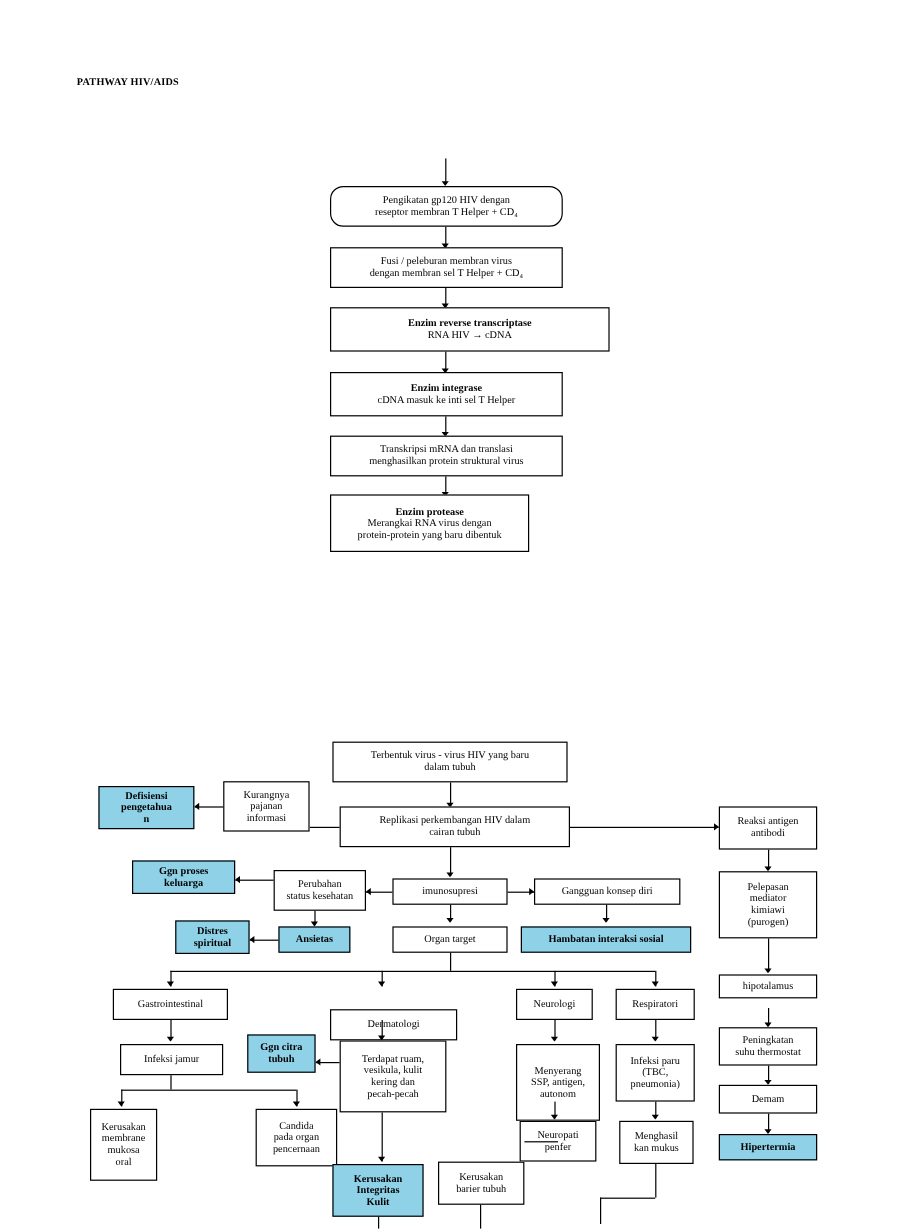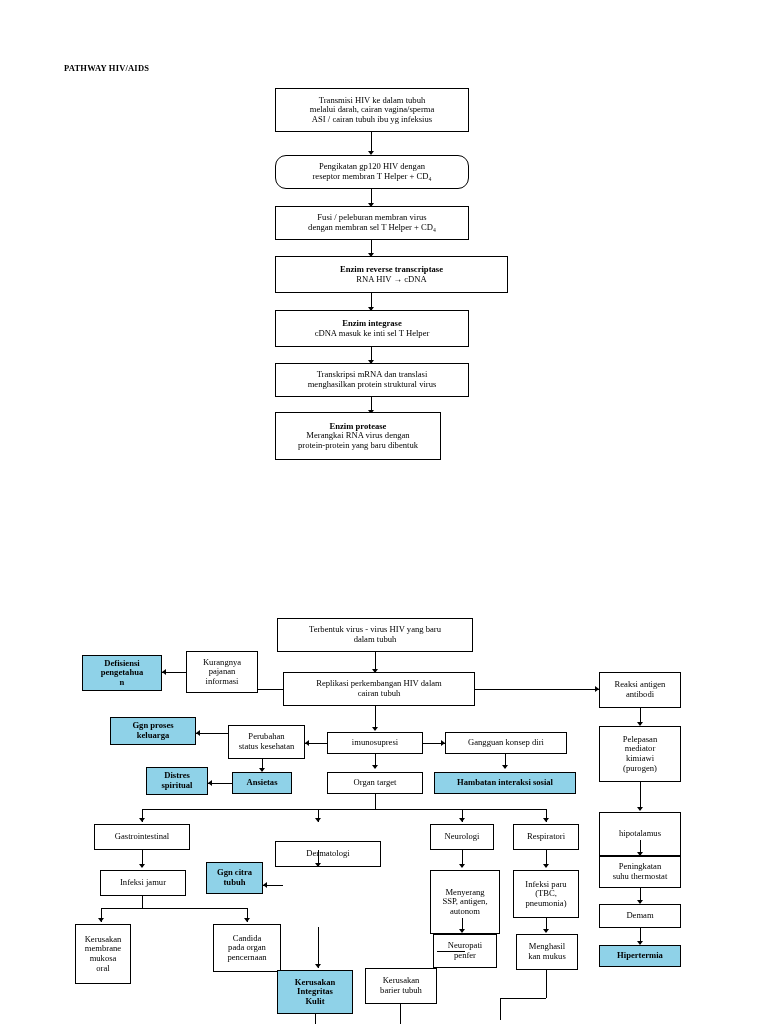--- a/index.html
+++ b/index.html
@@ -47,27 +47,20 @@
     border-right:0;
   }
 </style>
 </head>
 <body>
 
 <div id="canvas">
 
   <div class="title">PATHWAY HIV/AIDS</div>
 
-  <div class="box" style="left:275px;top:88px;width:194px;height:44px;">
-    <span class="inner">
-      <span class="l1">Transmisi HIV ke dalam tubuh</span>
-      <span class="l1">melalui darah, cairan vagina/sperma</span>
-      <span class="l1">ASI / cairan tubuh ibu yg infeksius</span>
-    </span>
-  </div>
   <div class="ln v" style="left:371px;top:132px;height:21px;"></div>
   <div class="arrow" style="left:368px;top:151px;"></div>
 
   <div class="box" style="left:275px;top:155px;width:194px;height:34px;border-radius:11px;">
     <span class="inner">
       <span class="l1">Pengikatan gp120  HIV dengan</span>
       <span class="l1">reseptor membran T Helper + CD₄</span>
     </span>
   </div>
   <div class="ln v" style="left:371px;top:189px;height:17px;"></div>
@@ -167,21 +160,21 @@
     <span class="inner">
       <span class="l1">Pelepasan</span>
       <span class="l1">mediator</span>
       <span class="l1">kimiawi</span>
       <span class="l1">(purogen)</span>
     </span>
   </div>
   <div class="ln v" style="left:640px;top:782px;height:28px;"></div>
   <div class="arrow" style="left:637px;top:807px;"></div>
 
-  <div class="box" style="left:599px;top:812px;width:82px;height:44px;">
+  <div class="box" style="left:599px;top:812px;width:82px;height:20px;">
     <span class="inner">
       <span class="l1">hipotalamus</span>
     </span>
   </div>
   <div class="ln v" style="left:640px;top:840px;height:15px;"></div>
   <div class="arrow" style="left:637px;top:852px;"></div>
 
   <div class="box" style="left:599px;top:856px;width:82px;height:32px;">
     <span class="inner">
       <span class="l1">Peningkatan</span>
@@ -328,20 +321,28 @@
   <div class="box" style="left:213px;top:924px;width:68px;height:48px;">
     <span class="inner">
       <span class="l1">Candida</span>
       <span class="l1">pada organ</span>
       <span class="l1">pencernaan</span>
     </span>
   </div>
 
   <div class="ln v" style="left:318px;top:850px;height:16px;"></div>
   <div class="arrow" style="left:315px;top:863px;"></div>
+  <div class="box" style="left:283px;top:867px;width:89px;height:60px;">
+    <span class="inner">
+      <span class="l1">Terdapat ruam,</span>
+      <span class="l1">vesikula, kulit</span>
+      <span class="l1">kering dan</span>
+      <span class="l1">pecah-pecah</span>
+    </span>
+  </div>
   <div class="ln h" style="left:263px;top:885px;width:20px;"></div>
   <div class="arrow right" style="left:263px;top:882px;transform:rotate(180deg);"></div>
   <div class="box hl bold" style="left:206px;top:862px;width:57px;height:32px;">
     <span class="inner">
       <span class="l1">Ggn citra</span>
       <span class="l1">tubuh</span>
     </span>
   </div>
 
   <div class="ln v" style="left:318px;top:927px;height:41px;"></div>

